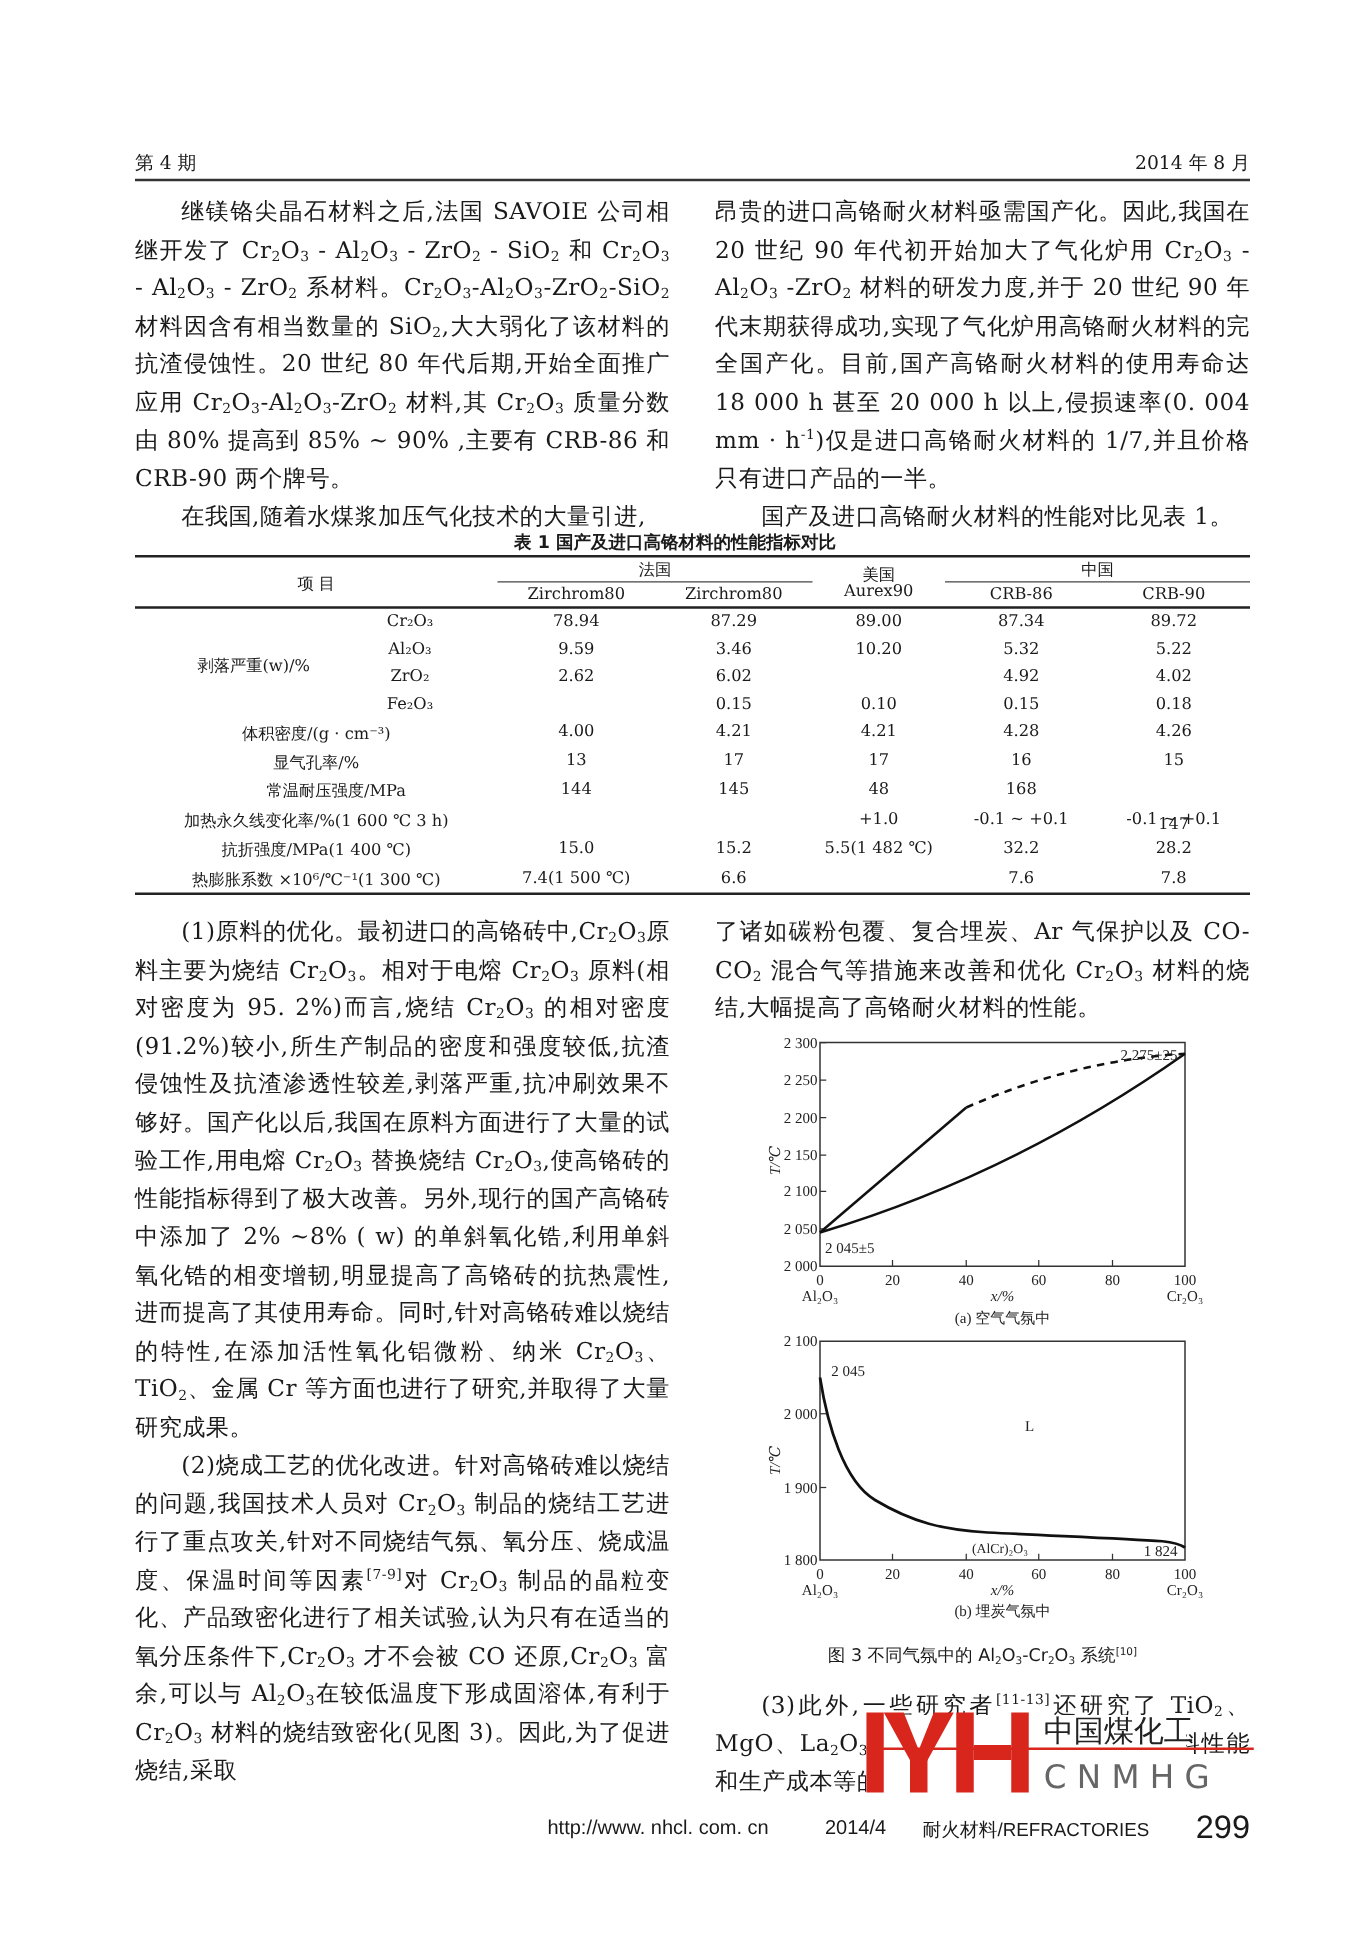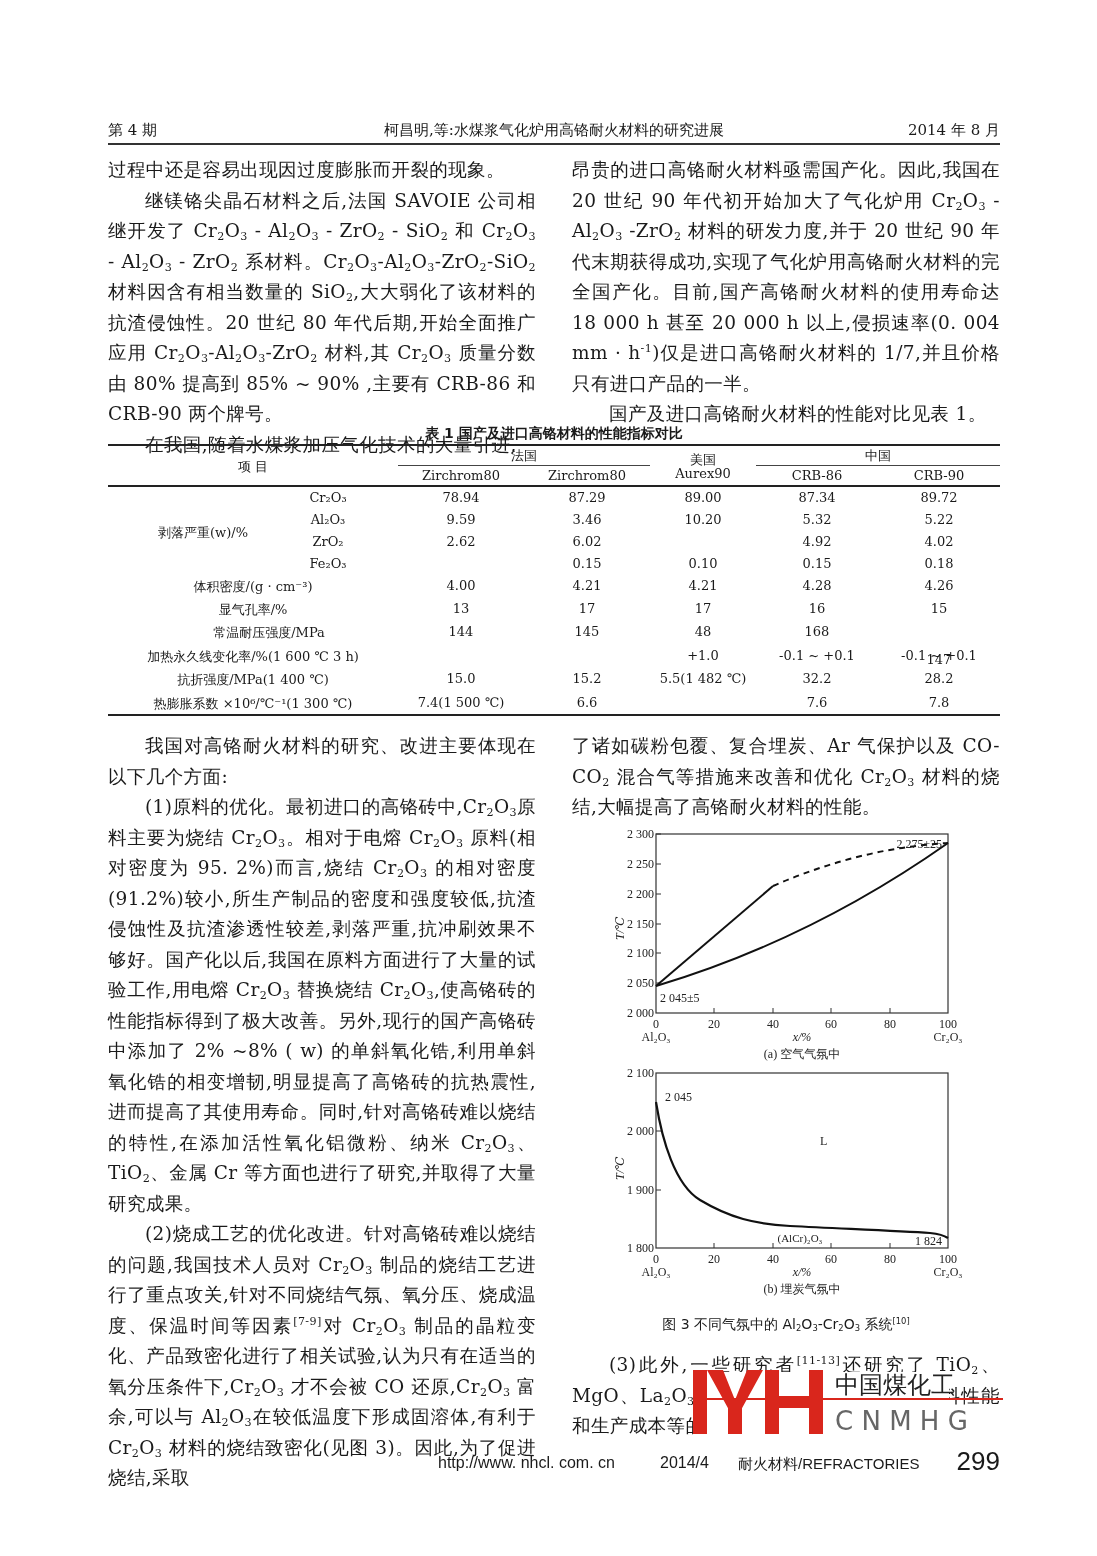--- a/index.html
+++ b/index.html
@@ -17,21 +17,21 @@
   .col p.noindent { text-indent: 0; }
   .col-left-top { left: 108px; top: 155px; width: 428px; }
   .col-right-top { left: 572px; top: 155px; width: 428px; }
   .col-left-bottom { left: 108px; top: 731px; width: 428px; }
   .col-right-bottom-1 { left: 572px; top: 731px; width: 428px; }
   .col-right-bottom-2 { left: 572px; top: 1350px; width: 428px; }
 
   sub { font-size: 0.6em; vertical-align: -0.25em; line-height: 0; }
   sup { font-size: 0.6em; vertical-align: 0.6em; line-height: 0; }
 
-  .table-title { position: absolute; left: 108px; top: 425px; width: 892px; text-align: center; font-family: "DejaVu Sans", "Liberation Sans", sans-serif; font-size: 14px; font-weight: bold; }
+  .table-title { position: absolute; left: 94px; top: 425px; width: 892px; text-align: center; font-family: "DejaVu Sans", "Liberation Sans", sans-serif; font-size: 14px; font-weight: bold; }
   .tbl { position: absolute; left: 108px; top: 444px; width: 892px; font-size: 13px; }
   .tbl .rule-top { position: absolute; left: 0; top: 0; width: 892px; height: 1.5px; background: #222; }
   .tbl .rule-mid { position: absolute; left: 0; top: 41px; width: 892px; height: 1.5px; background: #222; }
   .tbl .rule-bot { position: absolute; left: 0; top: 270px; width: 892px; height: 1.5px; background: #222; }
   .tbl .subrule { position: absolute; height: 1px; background: #444; top: 21px; }
   .tbl .cell { position: absolute; text-align: center; white-space: nowrap; }
   .tbl .hdr { font-size: 13px; }
 
   .figure { position: absolute; left: 590px; top: 820px; width: 400px; height: 500px; font-family: "Liberation Serif", "DejaVu Serif", serif; }
   .figure svg text { font-family: "Liberation Serif", "DejaVu Serif", serif; }
@@ -44,27 +44,25 @@
   .footer .url { position: absolute; left: 18px; top: 8px; font-size: 16px; }
   .footer .issue { position: absolute; left: 240px; top: 8px; font-size: 16px; }
   .footer .journal { position: absolute; left: 318px; top: 9px; font-size: 15px; }
   .footer .pageno { position: absolute; right: 0; top: 0; font-size: 26px; }
 </style>
 </head>
 <body>
 
 <div class="running-head">
   <span class="rh-left">第 4 期</span>
-  <span class="rh-center">柯昌明,等:水煤浆气化炉用高铬耐火材料的研究进展</span>
   <span class="rh-right">2014 年 8 月</span>
 </div>
 <div class="head-rule"></div>
 
 <div class="col col-left-top">
-  <p class="noindent"><span>过程中还是容易出现因过度膨胀而开裂的现象。</span></p>
   <p><span>继镁铬尖晶石材料之后,法国 SAVOIE 公司相继开发了 Cr</span><sub>2</sub><span>O</span><sub>3</sub><span> - Al</span><sub>2</sub><span>O</span><sub>3</sub><span> - ZrO</span><sub>2</sub><span> - SiO</span><sub>2</sub><span> 和 Cr</span><sub>2</sub><span>O</span><sub>3</sub><span> - Al</span><sub>2</sub><span>O</span><sub>3</sub><span> - ZrO</span><sub>2</sub><span> 系材料。Cr</span><sub>2</sub><span>O</span><sub>3</sub><span>-Al</span><sub>2</sub><span>O</span><sub>3</sub><span>-ZrO</span><sub>2</sub><span>-SiO</span><sub>2</sub><span> 材料因含有相当数量的 SiO</span><sub>2</sub><span>,大大弱化了该材料的抗渣侵蚀性。20 世纪 80 年代后期,开始全面推广应用 Cr</span><sub>2</sub><span>O</span><sub>3</sub><span>-Al</span><sub>2</sub><span>O</span><sub>3</sub><span>-ZrO</span><sub>2</sub><span> 材料,其 Cr</span><sub>2</sub><span>O</span><sub>3</sub><span> 质量分数由 80% 提高到 85% ~ 90% ,主要有 CRB-86 和 CRB-90 两个牌号。</span></p>
   <p><span>在我国,随着水煤浆加压气化技术的大量引进,</span></p>
 </div>
 
 <div class="col col-right-top">
   <p class="noindent"><span>昂贵的进口高铬耐火材料亟需国产化。因此,我国在 20 世纪 90 年代初开始加大了气化炉用 Cr</span><sub>2</sub><span>O</span><sub>3</sub><span> - Al</span><sub>2</sub><span>O</span><sub>3</sub><span> -ZrO</span><sub>2</sub><span> 材料的研发力度,并于 20 世纪 90 年代末期获得成功,实现了气化炉用高铬耐火材料的完全国产化。目前,国产高铬耐火材料的使用寿命达 18 000 h 甚至 20 000 h 以上,侵损速率(0. 004 mm · h</span><sup>-1</sup><span>)仅是进口高铬耐火材料的 1/7,并且价格只有进口产品的一半。</span></p>
   <p><span>国产及进口高铬耐火材料的性能对比见表 1。</span></p>
 </div>
 
 <div class="table-title">表 1   国产及进口高铬材料的性能指标对比</div>
@@ -153,21 +151,20 @@
 
   <div class="cell" style="left:0;width:290px;top:251px;">热膨胀系数 ×10⁶/℃⁻¹(1 300 ℃)</div>
   <div class="cell" style="left:290px;width:126px;top:251px;">7.4(1 500 ℃)</div>
   <div class="cell" style="left:416px;width:126px;top:251px;">6.6</div>
   <div class="cell" style="left:542px;width:106px;top:251px;"></div>
   <div class="cell" style="left:648px;width:122px;top:251px;">7.6</div>
   <div class="cell" style="left:770px;width:122px;top:251px;">7.8</div>
 </div>
 
 <div class="col col-left-bottom">
-  <p><span>我国对高铬耐火材料的研究、改进主要体现在以下几个方面:</span></p>
   <p><span>(1)原料的优化。最初进口的高铬砖中,Cr</span><sub>2</sub><span>O</span><sub>3</sub><span>原料主要为烧结 Cr</span><sub>2</sub><span>O</span><sub>3</sub><span>。相对于电熔 Cr</span><sub>2</sub><span>O</span><sub>3</sub><span> 原料(相对密度为 95. 2%)而言,烧结 Cr</span><sub>2</sub><span>O</span><sub>3</sub><span> 的相对密度(91.2%)较小,所生产制品的密度和强度较低,抗渣侵蚀性及抗渣渗透性较差,剥落严重,抗冲刷效果不够好。国产化以后,我国在原料方面进行了大量的试验工作,用电熔 Cr</span><sub>2</sub><span>O</span><sub>3</sub><span> 替换烧结 Cr</span><sub>2</sub><span>O</span><sub>3</sub><span>,使高铬砖的性能指标得到了极大改善。另外,现行的国产高铬砖中添加了 2% ~8% ( w) 的单斜氧化锆,利用单斜氧化锆的相变增韧,明显提高了高铬砖的抗热震性,进而提高了其使用寿命。同时,针对高铬砖难以烧结的特性,在添加活性氧化铝微粉、纳米 Cr</span><sub>2</sub><span>O</span><sub>3</sub><span>、TiO</span><sub>2</sub><span>、金属 Cr 等方面也进行了研究,并取得了大量研究成果。</span></p>
   <p><span>(2)烧成工艺的优化改进。针对高铬砖难以烧结的问题,我国技术人员对 Cr</span><sub>2</sub><span>O</span><sub>3</sub><span> 制品的烧结工艺进行了重点攻关,针对不同烧结气氛、氧分压、烧成温度、保温时间等因素</span><sup>[7-9]</sup><span>对 Cr</span><sub>2</sub><span>O</span><sub>3</sub><span> 制品的晶粒变化、产品致密化进行了相关试验,认为只有在适当的氧分压条件下,Cr</span><sub>2</sub><span>O</span><sub>3</sub><span> 才不会被 CO 还原,Cr</span><sub>2</sub><span>O</span><sub>3</sub><span> 富余,可以与 Al</span><sub>2</sub><span>O</span><sub>3</sub><span>在较低温度下形成固溶体,有利于 Cr</span><sub>2</sub><span>O</span><sub>3</sub><span> 材料的烧结致密化(见图 3)。因此,为了促进烧结,采取</span></p>
 </div>
 
 <div class="col col-right-bottom-1">
   <p class="noindent"><span>了诸如碳粉包覆、复合埋炭、Ar 气保护以及 CO-CO</span><sub>2</sub><span> 混合气等措施来改善和优化 Cr</span><sub>2</sub><span>O</span><sub>3</sub><span> 材料的烧结,大幅提高了高铬耐火材料的性能。</span></p>
 </div>
 
 <div class="figure">
   <svg width="400" height="500" viewBox="0 0 400 500">

